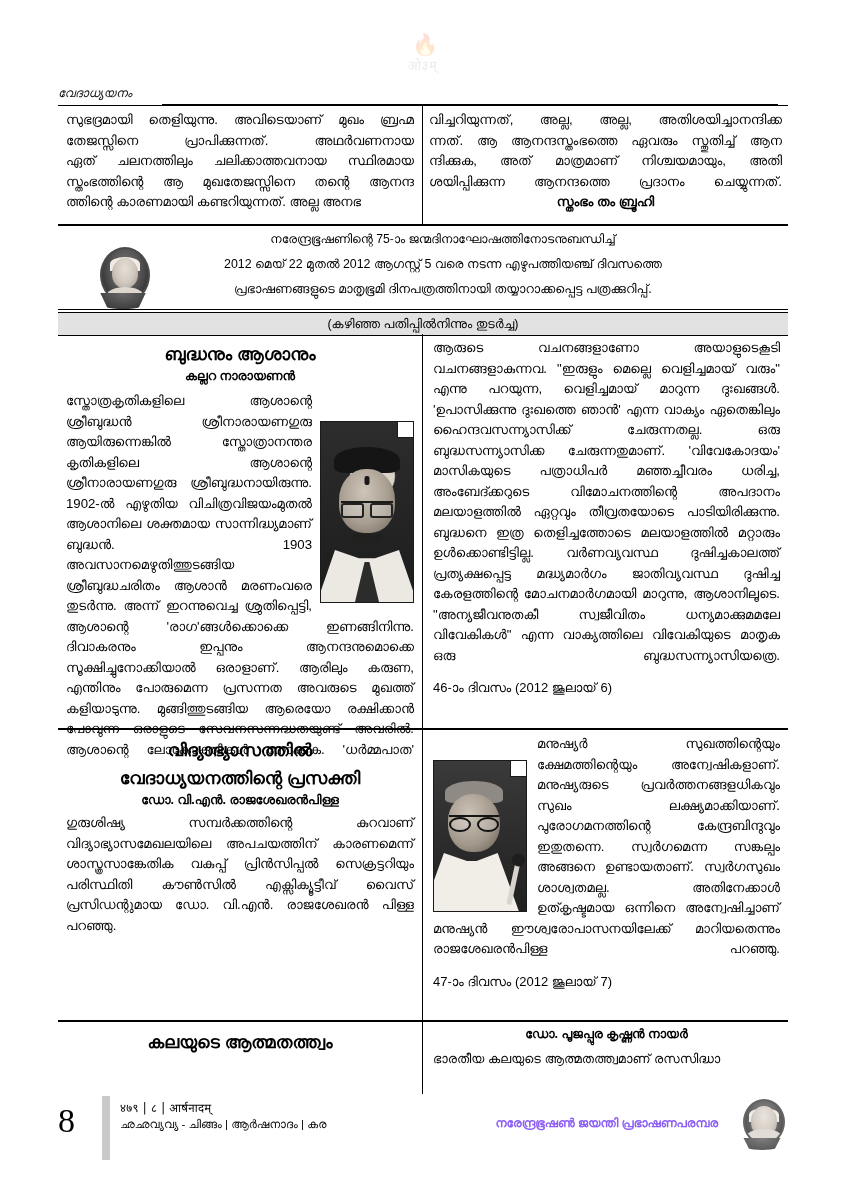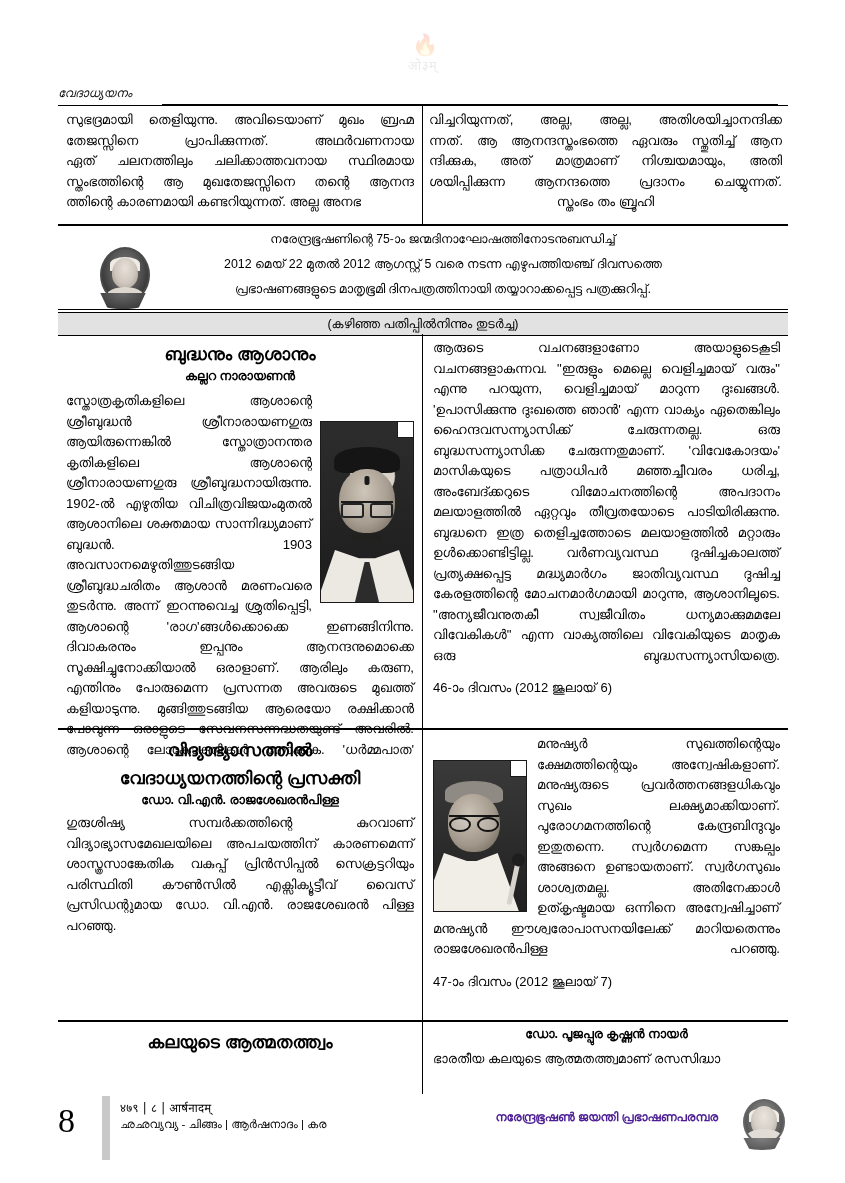--- a/index.html
+++ b/index.html
@@ -49,36 +49,36 @@
     width:50%;box-sizing:border-box;padding:4px 6px 2px 6px;
   }
   .topcol.left{border-right:1px solid #000;}
   .mltext{
     font-family:"Liberation Sans","DejaVu Sans",sans-serif;
     font-size:13.2px;line-height:20.5px;
     text-align:justify;text-align-last:justify;
     word-spacing:0px;
   }
   .mltext.last{text-align-last:left;}
-  .centered{text-align:center;text-align-last:center;font-weight:normal;}
+  .centered{text-align:center;text-align-last:center;font-weight:bold;}
 
   
   .banner{
     position:absolute;left:58px;top:223px;width:730px;height:86px;
     border-bottom:1px solid #000;
     overflow:hidden;
   }
   .banner .lines{
     position:absolute;left:48px;right:8px;top:4px;
     text-align:center;font-size:12.6px;line-height:25px;
     font-family:"Liberation Sans","DejaVu Sans",sans-serif;
   }
   .banner .l1{font-size:12.2px;}
   .banner .l2{font-size:12.4px;}
-  .banner .l3{font-size:12.6px;font-family:Liberation Serif, serif;}
+  .banner .l3{font-size:12.6px;}
   .medallion{
     position:absolute;left:36px;top:22px;width:60px;height:64px;
   }
 
   
   .med-ring{
     position:absolute;left:6px;top:2px;width:46px;height:52px;
     border-radius:50%;
     background:radial-gradient(ellipse at 50% 40%, #7d7d7d 0%, #575757 45%, #3c3c3c 70%, #2a2a2a 100%);
     border:2px solid #4a4a4a;
@@ -250,22 +250,22 @@
   }
   .footer .f-line1{
     position:absolute;left:62px;top:4px;font-size:11.5px;
     font-family:"DejaVu Sans",sans-serif;letter-spacing:.3px;
   }
   .footer .f-line2{
     position:absolute;left:62px;top:22px;font-size:11.5px;
     font-family:"Liberation Sans","DejaVu Sans",sans-serif;
   }
   .footer .f-right{
-    position:absolute;right:70px;top:14px;font-size:12px;font-weight:bold;
-    color:#4c1d95;font-family:"Liberation Sans","DejaVu Sans",sans-serif;
+    position:absolute;right:70px;top:20px;font-size:12px;font-weight:bold;
+    color:#8b5cf6;font-family:"Liberation Sans","DejaVu Sans",sans-serif;
   }
   .footer .f-med{
     position:absolute;right:0;top:2px;width:48px;height:52px;opacity:.85;
   }
   .f-med .med-ring{left:3px;top:1px;width:38px;height:42px;}
   .f-med .med-base{left:0;width:44px;height:12px;}
 </style>
 </head>
 <body>
 

